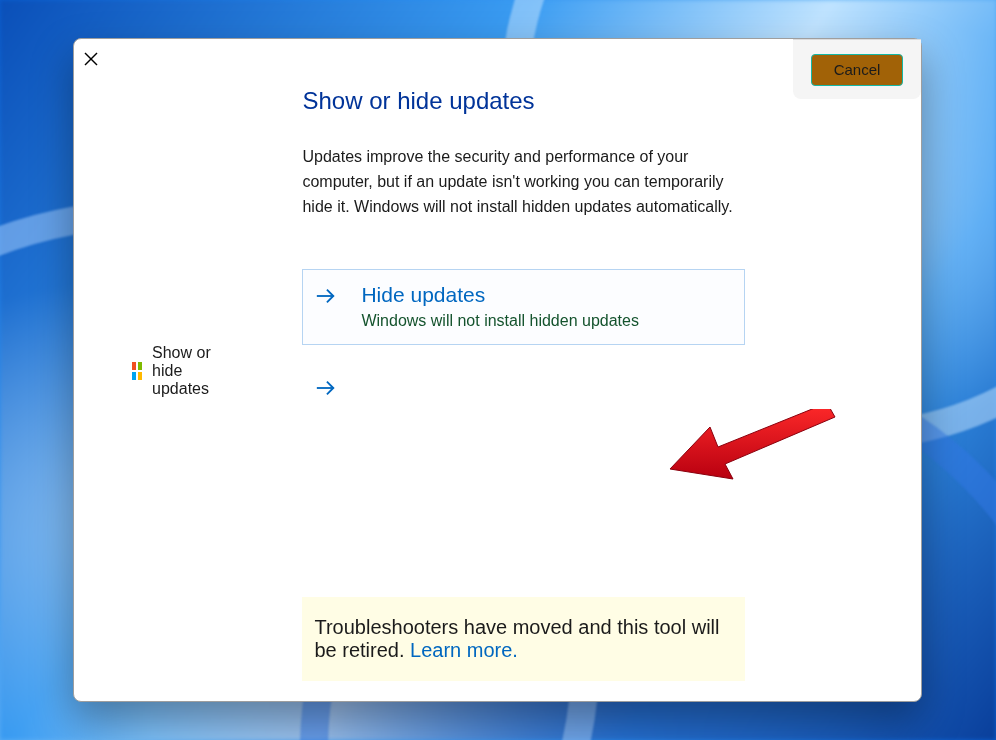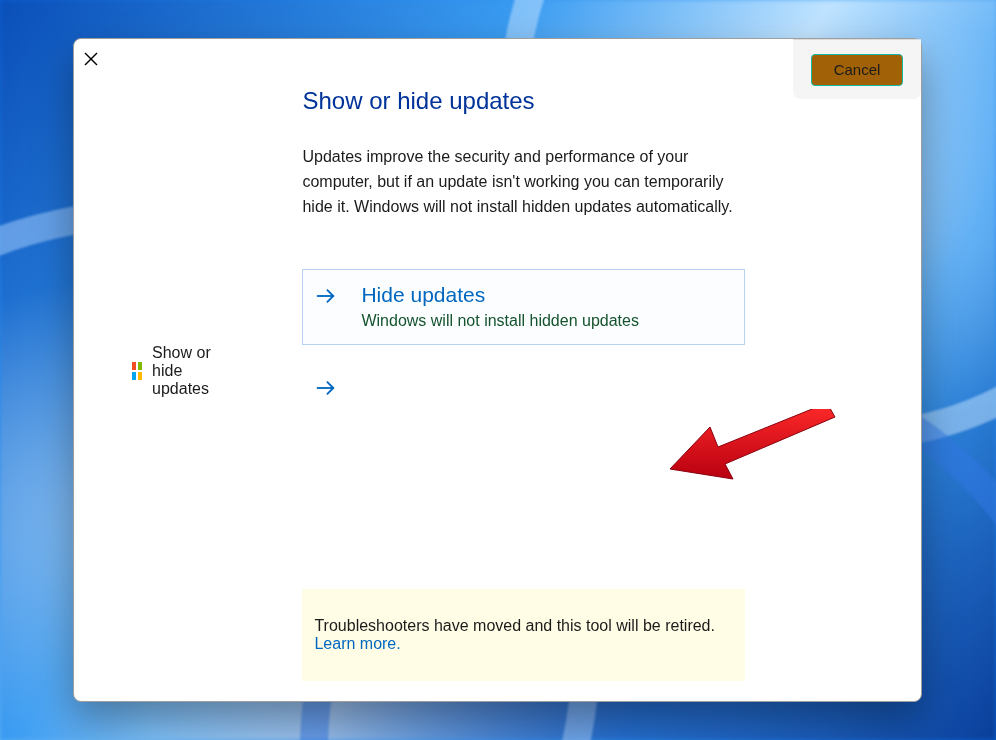--- a/index.html
+++ b/index.html
@@ -106,22 +106,22 @@
   }
   .option .arrow-icon svg { width: 22px; height: 20px; display:block; }
   .option-text { display: flex; flex-direction: column; }
   .option-title { color: #0067c0; font-size: 21px; font-weight: 400; line-height: 1.2; }
   .option-sub   { color: #14532d; font-size: 16px; margin-top: 4px; }
 
   .notice {
     position: absolute;
     left: 48px; right: 48px; bottom: 20px;
     background: #fffde5;
-    padding: 28px 12px;
-    font-size: 16px;
+    padding: 19px 12px;
+    font-size: 20px;
     color: #1b1b1b;
   }
   .notice a { color: #0067c0; text-decoration: none; cursor: pointer; }
 
   .footer {
     height: 60px;
     border-top: 1px solid #dcdcdc;
     background: #f5f5f5;
     display: flex; align-items: center; justify-content: flex-end;
     padding: 0 18px;

